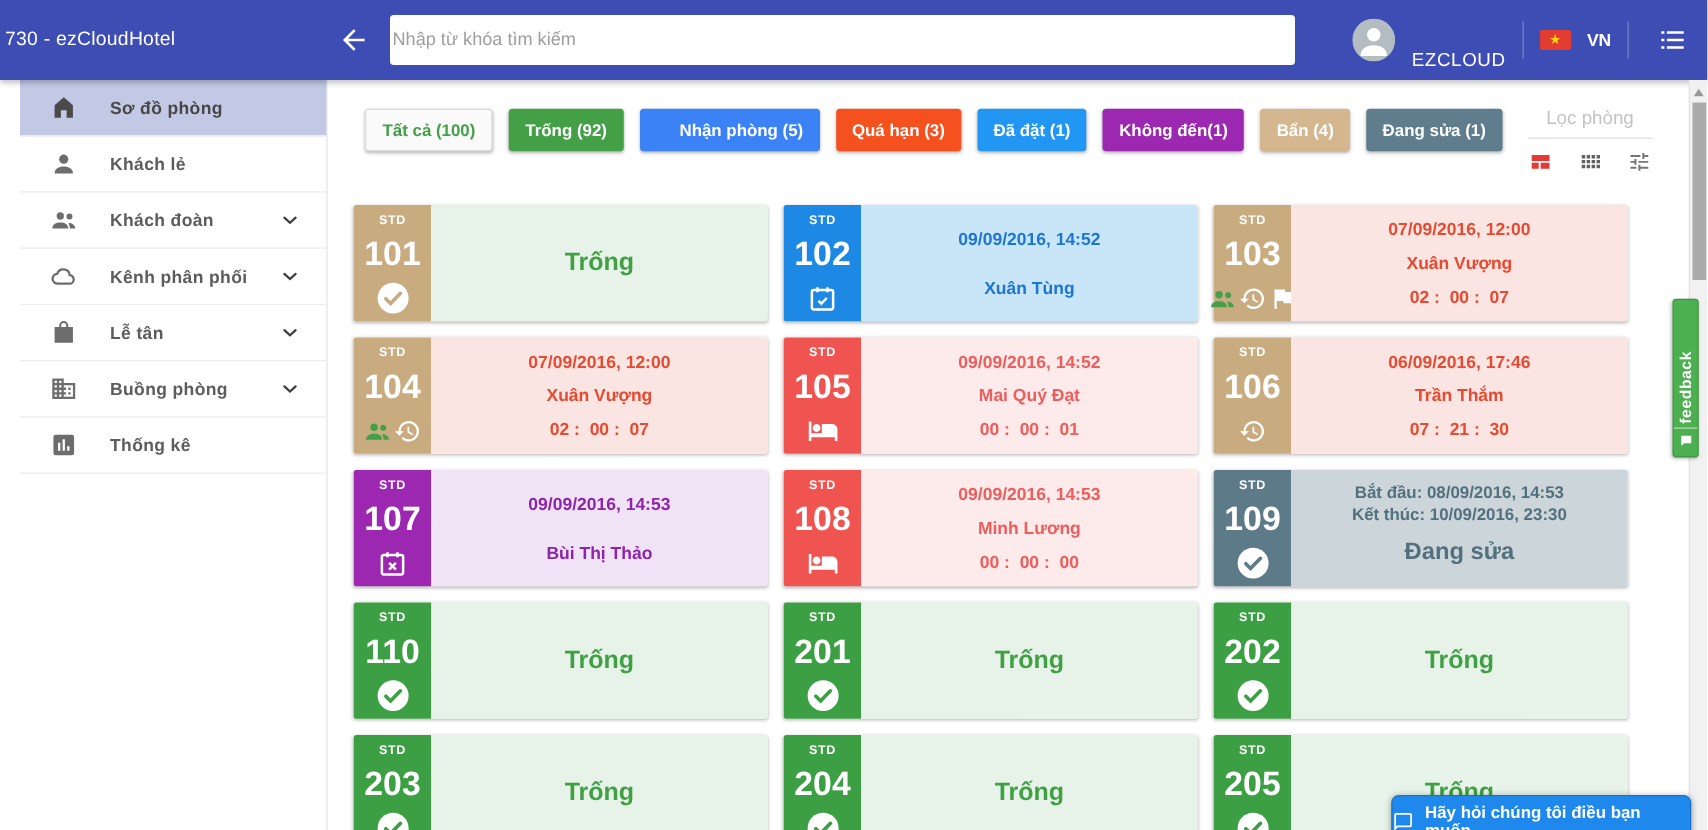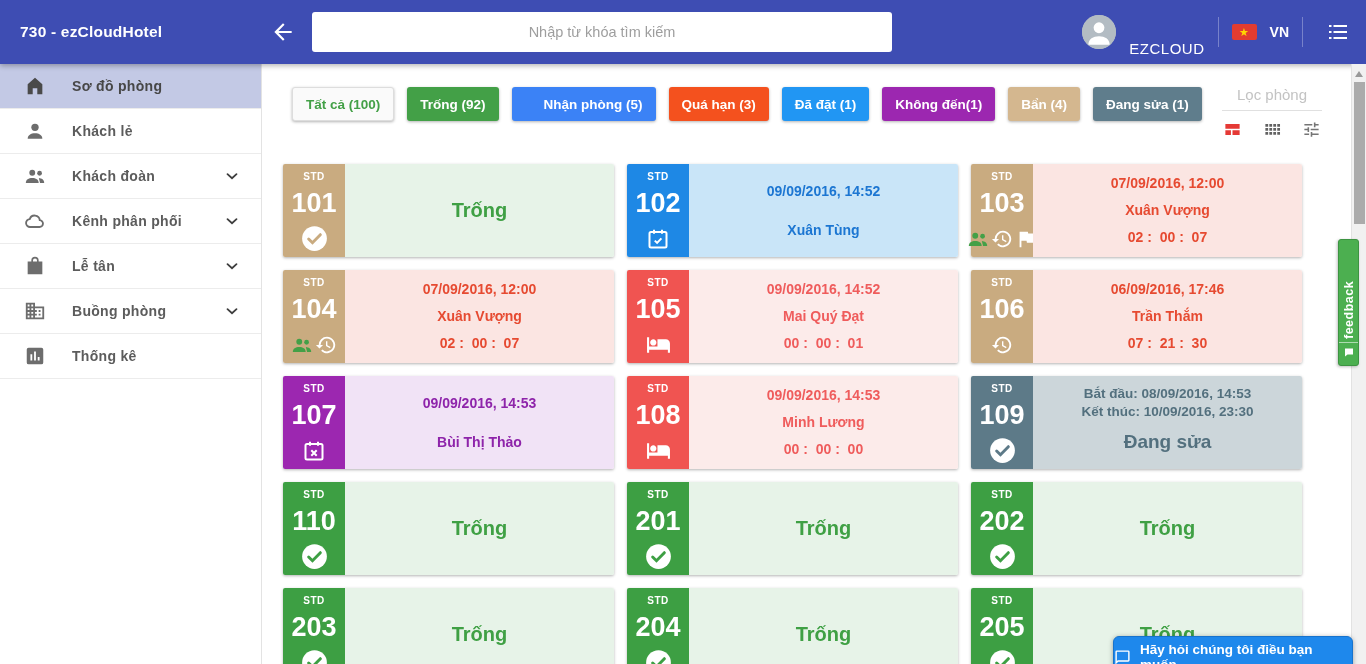--- a/index.html
+++ b/index.html
@@ -4,46 +4,46 @@
 <style>
   * { box-sizing: border-box; margin: 0; padding: 0; }
   html, body { width: 1366px; height: 664px; overflow: hidden;
     font-family: "Liberation Sans", sans-serif; background: #fff; }
   .app { position: relative; width: 1366px; height: 664px; overflow: hidden; }
 
   
   .topbar { position: absolute; top: 0; left: 0; right: 0; height: 64px;
     background: #3e4db3; display: flex; align-items: center;
     box-shadow: 0 2px 5px rgba(0,0,0,.28); z-index: 40; }
-  .brand { width: 262px; flex: none; padding-left: 20px; color: #fff;
-    font-weight: bold; font-size: 15.5px; letter-spacing: .2px; }
+  .brand { width: 262px; flex: none; padding-left: 4px; color: #fff;
+    font-weight: normal; font-size: 15.5px; letter-spacing: .2px; }
   .back-btn { width: 26px; height: 26px; color: #fff; margin: 0 16px 0 8px; cursor: pointer; flex: none; }
   .search-box { flex: none; }
-  .search-box input { width: 580px; height: 40px; border: none; border-radius: 3px;
+  .search-box input { width: 724px; height: 40px; border: none; border-radius: 3px;
     padding: 0 2px; font-size: 14.5px; color: #444; outline: none;
-    font-family: "Liberation Sans", sans-serif; text-align: center; }
+    font-family: "Liberation Sans", sans-serif; }
   .search-box input::placeholder { color: #9e9e9e; }
   .top-right { margin-left: auto; display: flex; align-items: center; gap: 13px;
     padding-right: 16px; color: #fff; }
   .avatar { width: 34px; height: 34px; border-radius: 50%; background: #b3bcc3;
     overflow: hidden; flex: none; cursor: pointer; }
   .avatar svg { width: 100%; height: 100%; }
   .user-name { font-size: 15px; letter-spacing: .5px; cursor: pointer; margin-top: 32px; }
   .divider-v { width: 1px; height: 30px; background: rgba(255,255,255,.3); }
   .flag { width: 25px; height: 16px; background: #e23c30; border-radius: 2px;
     display: flex; align-items: center; justify-content: center; flex: none; }
   .flag .star { color: #ffd600; font-size: 11px; line-height: 1; }
   .lang { font-weight: bold; font-size: 14px; cursor: pointer; }
   .menu-icon { width: 24px; height: 24px; color: #fff; margin-left: 10px; cursor: pointer; }
 
   .icon svg { display: block; width: 100%; height: 100%; }
 
   
   .sidebar { position: absolute; top: 64px; left: 0; width: 262px; bottom: 0;
-    background: #fff; border-right: 1px solid #e3e3e3; z-index: 30; }
+    background: #fff; border-right: 1px solid #e3e3e3; z-index: 30; padding-left: 16px; }
   .side-item { height: 45px; display: flex; align-items: center;
     padding: 0 20px 0 24px; border-bottom: 1px solid #ececec; color: #5c5c5c;
     font-weight: bold; font-size: 14px; letter-spacing: .3px; cursor: pointer; }
   .side-item .s-icon { width: 22px; height: 22px; margin-right: 26px; color: #6d6d6d; flex: none; }
   .side-item.active { background: #c3c9e5; color: #474747; }
   .side-item.active .s-icon { color: #4a4a4a; }
   .side-item .chev { margin-left: auto; width: 18px; height: 18px; color: #3e3e3e; flex: none; }
 
   
   .main { position: absolute; top: 64px; left: 262px; right: 0; bottom: 0;

